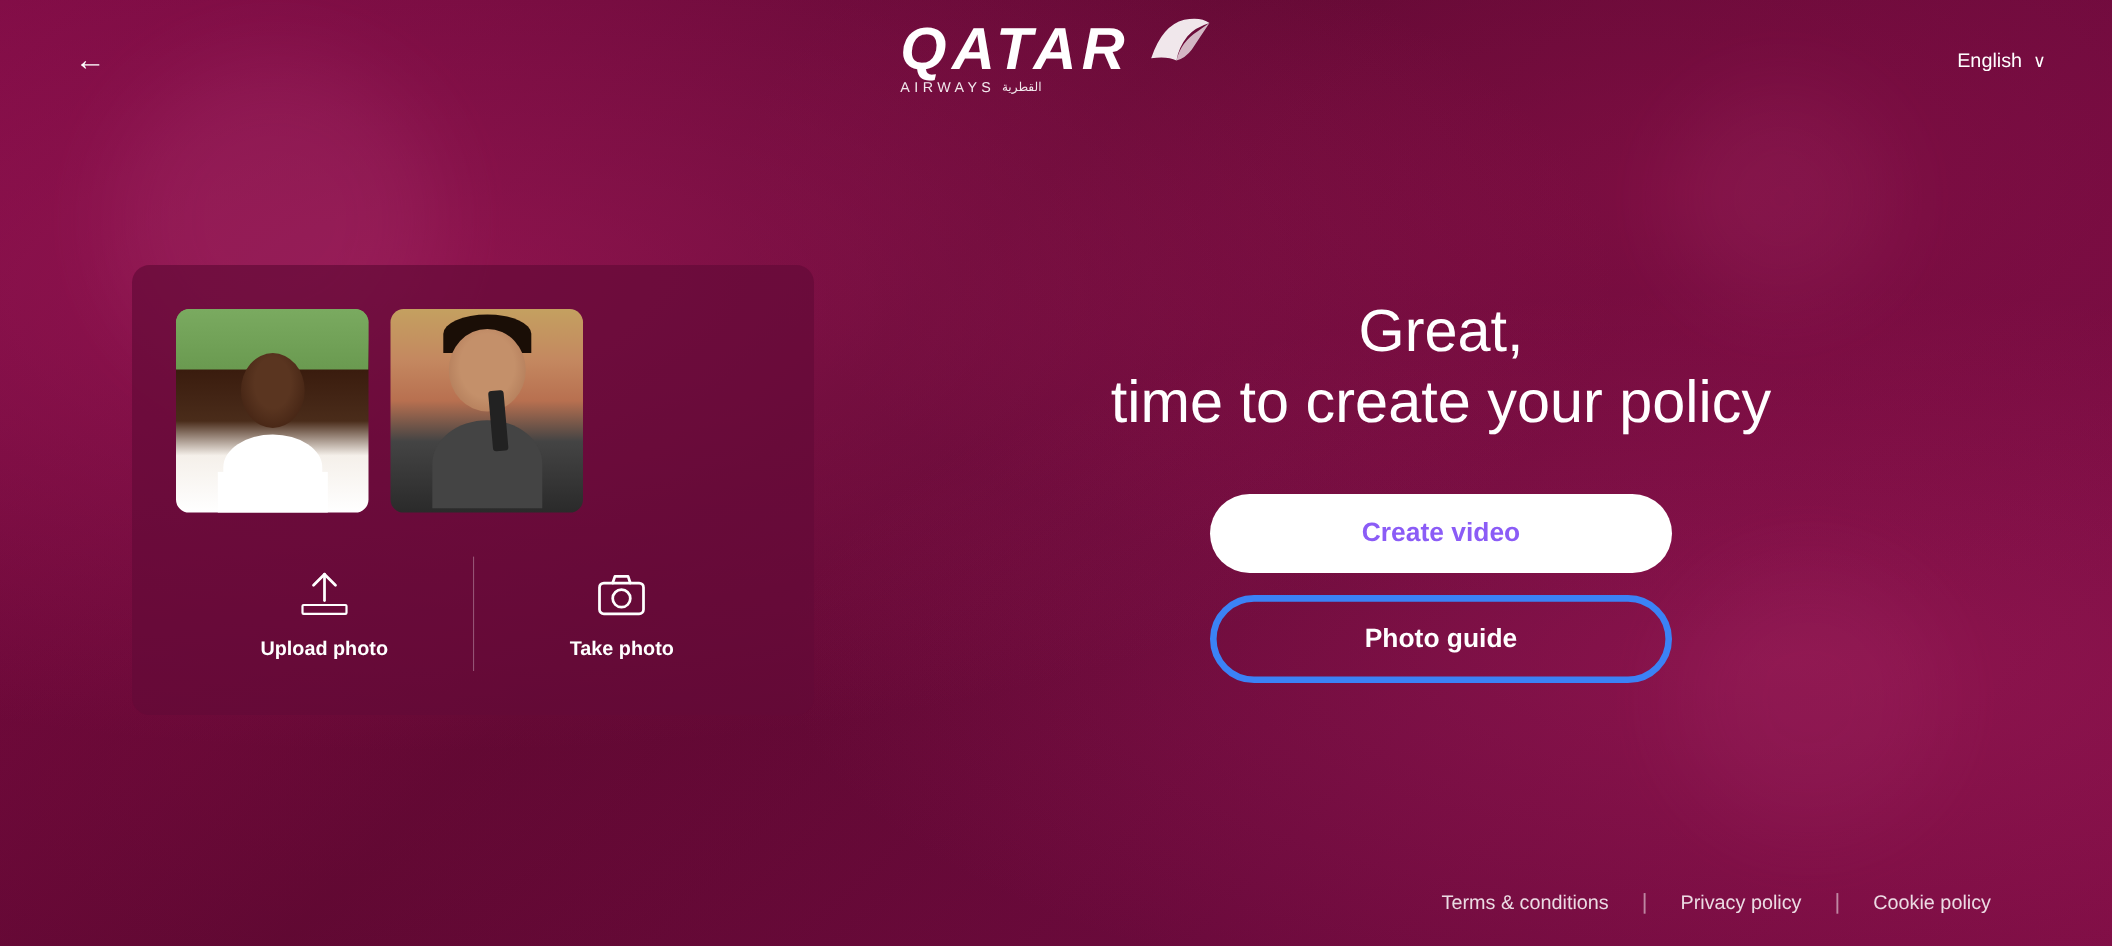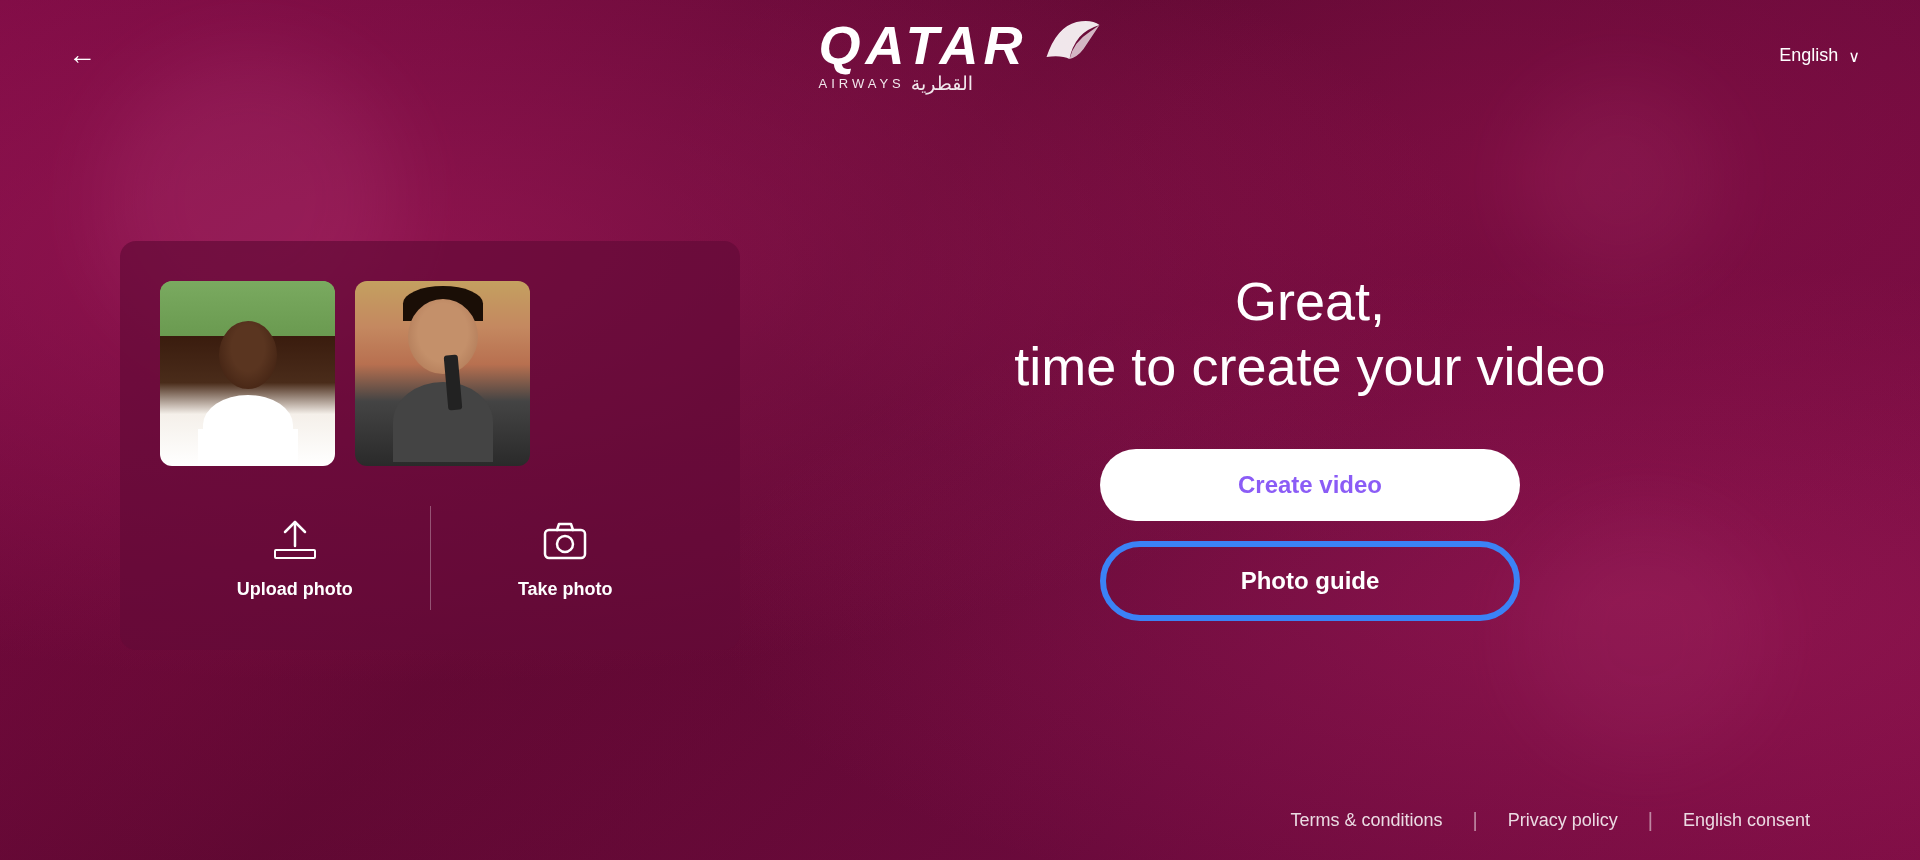--- a/index.html
+++ b/index.html
@@ -234,21 +234,21 @@
 <div class="header">
   <button class="back-btn">
     <span>←</span>
   </button>
 
   <div class="logo-container">
     <div style="display:flex; flex-direction:column; align-items:flex-start;">
       <span style="color:white; font-size:54px; font-weight:900; letter-spacing:5px; line-height:1; font-style:italic;">QATAR</span>
       <div style="display:flex; align-items:center; gap:6px;">
         <span style="color:rgba(255,255,255,0.9); font-size:13px; letter-spacing:4px;">AIRWAYS</span>
-        <span style="color:rgba(255,255,255,0.9); font-size:19px;">القطرية</span>
+        <span style="color:rgba(255,255,255,0.9); font-size:11px;">القطرية</span>
       </div>
     </div>
     <div style="margin-left:6px; margin-top:-20px;">
       <svg width="60" height="55" viewBox="0 0 60 55" fill="none">
         <path d="M5 40 Q15 10 35 5 Q50 2 58 8 Q45 12 38 20 Q30 30 28 42 Q20 38 5 40Z" fill="white" opacity="0.9"></path>
         <path d="M28 42 Q32 25 48 15 Q55 10 58 8 Q50 20 42 32 Q36 40 28 42Z" fill="white" opacity="0.7"></path>
       </svg>
     </div>
   </div>
 
@@ -305,28 +305,28 @@
         </div>
         <span class="action-label">Take photo</span>
       </button>
 
     </div>
   </div>
 
   <div class="cta-panel">
     <h1 class="cta-heading">
       <span>Great,</span><br>
-      <span>time to create your video</span>
+      <span>time to create your policy</span>
     </h1>
 
     <button class="btn-create">Create video</button>
     <button class="btn-guide">Photo guide</button>
   </div>
 
 </div>
 
 <div class="footer">
   <button class="footer-link">Terms &amp; conditions</button>
   <span class="footer-divider">|</span>
   <button class="footer-link">Privacy policy</button>
   <span class="footer-divider">|</span>
-  <button class="footer-link">English consent</button>
+  <button class="footer-link">Cookie policy</button>
 </div>
 
 </body></html>

